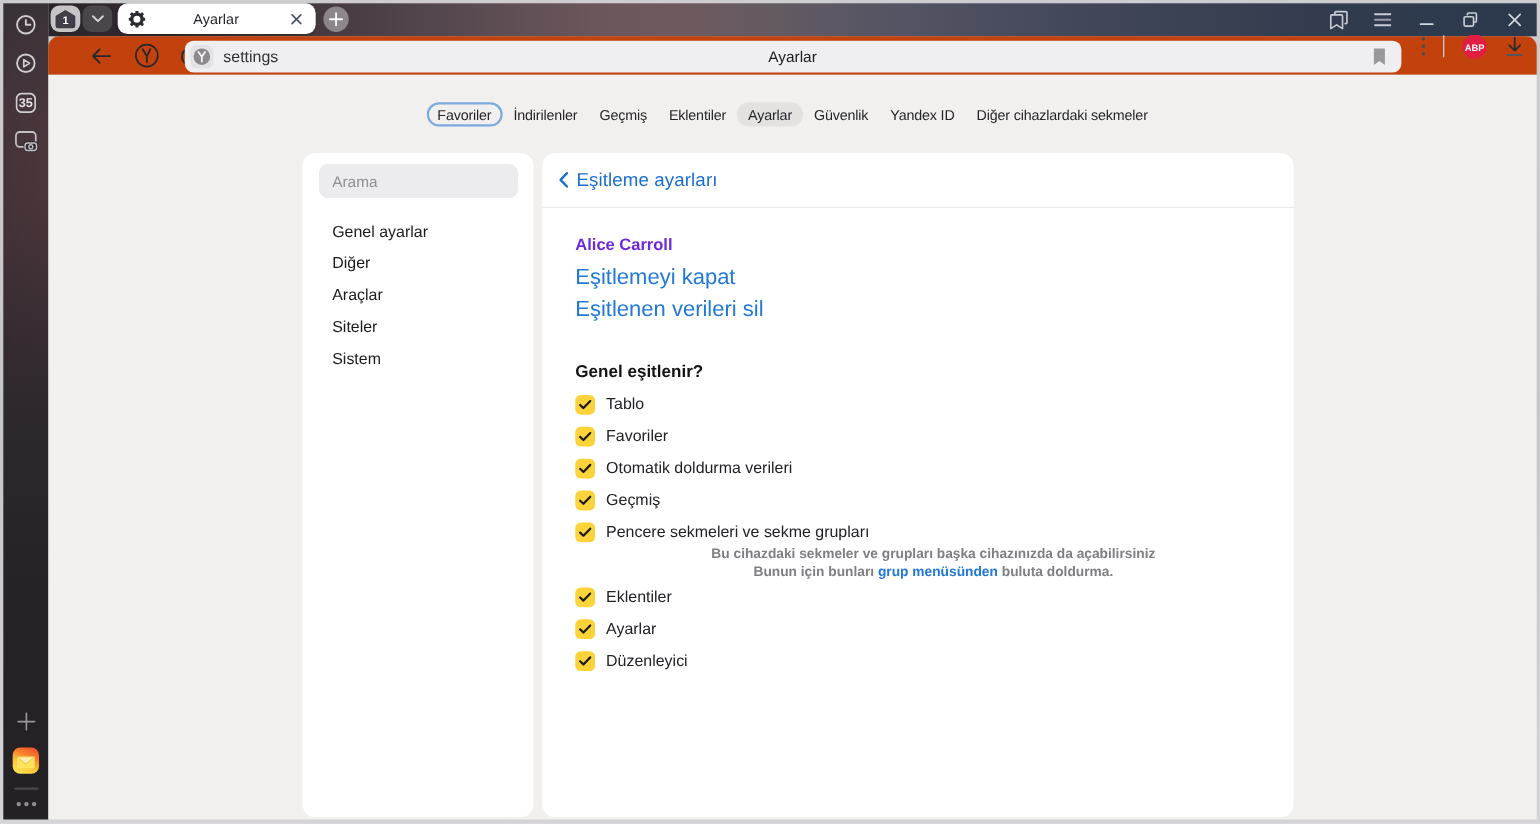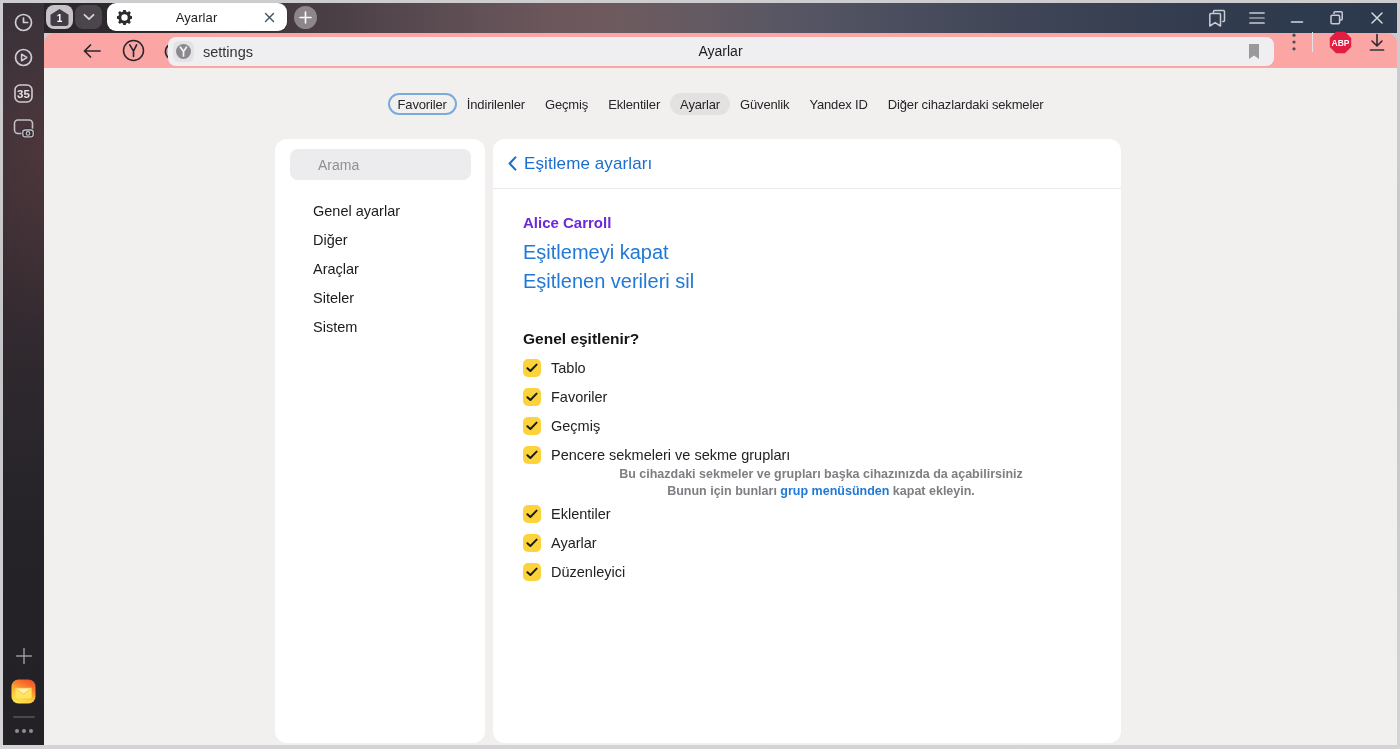--- a/index.html
+++ b/index.html
@@ -24,21 +24,21 @@
   .tc-chevron { width:27px; height:24px; margin-left:2px; background:rgba(255,255,255,0.14); border-radius:8px; display:flex; align-items:center; justify-content:center; }
   .tab { position:absolute; left:63px; top:0; width:180px; height:28px; background:#fff; border-radius:9px;
          display:flex; align-items:center; box-shadow:0 1px 2px rgba(0,0,0,0.18); padding:0 10px; }
   .tab-title { flex:1; text-align:center; font-size:13px; color:#1e1e22; letter-spacing:0.1px; }
   .tab-close { width:16px; height:16px; display:flex; align-items:center; justify-content:center; }
   .newtab { position:absolute; left:250px; top:3px; width:23px; height:23px; border-radius:50%;
             background:rgba(255,255,255,0.38); display:flex; align-items:center; justify-content:center; }
   .win-controls { position:absolute; right:0; top:0; height:30px; display:flex; align-items:center; }
   .win-btn { width:40px; height:30px; display:flex; align-items:center; justify-content:center; }
 
-  .toolbar { position:absolute; left:44px; top:33px; right:3px; height:35px; background:#fca5a5;
+  .toolbar { position:absolute; left:44px; top:33px; right:3px; height:35px; background:#c2410c;
              border-radius:10px 10px 0 0; display:flex; align-items:center;padding-left:24px; }
   .tb-icon { width:34px; height:30px; display:flex; align-items:center; justify-content:center; flex:0 0 auto; }
   .tb-icon.back { margin-left:7px; }
   .tb-icon.ylogo { margin-left:7px; }
   .tb-icon.reload { margin-left:6px; }
   .urlbar { position:absolute; left:124px; right:123px; top:4px; height:29px; background:#efeef1; border-radius:8px;
             display:flex; align-items:center; padding:0 6px 0 5px; }
   .favicon { width:21px; height:21px; background:#e3e2e5; border-radius:6px; display:flex; align-items:center; justify-content:center; margin-right:9px; }
   .fav-circle { width:15px; height:15px; border-radius:50%; background:#8b898e; display:flex; align-items:center; justify-content:center; }
   .url-text { font-size:14.5px; color:#333237; }
@@ -49,28 +49,28 @@
 
   .content { position:absolute; left:44px; top:68px; right:3px; bottom:4px; background:#f1f0ee; }
   .navrow { position:absolute; top:25px; left:0; right:0; display:flex; justify-content:center; }
   .nav-item { height:22px; display:flex; align-items:center; padding:0 10px; border-radius:11px;
               font-size:13px; letter-spacing:-0.15px; color:#26262b; white-space:nowrap; cursor:default; }
   .nav-item.outlined { border:2px solid #7babde; padding:0 8px; }
   .nav-item.active { background:#e3e2e1; }
 
   .panel { position:absolute; top:71px; bottom:2px; background:#fff; border-radius:12px; }
   .panel.left { left:231px; width:210px; }
-  .panel.right { left:449px; width:628px; }
+  .panel.right { left:449px; width:683px; }
 
   .search-box { margin:10px 14px 0 15px; height:31px; width:181px; background:#ececee; border-radius:8px;
-                border:none; outline:none; padding:0 28px; font-size:14px; color:#2a2a2e;
+                border:none; outline:none; padding:0 12px; font-size:14px; color:#2a2a2e;
                 font-family:"Liberation Sans", sans-serif; display:block; }
   .search-box::placeholder { color:#8f8f95; opacity:1; }
   .settings-menu { margin-top:16px; }
-  .settings-menu .mi { height:29px; display:flex; align-items:center; padding-left:38px; font-size:14.5px; color:#1b1b1f; cursor:default; }
+  .settings-menu .mi { height:29px; display:flex; align-items:center; padding-left:27px; font-size:14.5px; color:#1b1b1f; cursor:default; }
 
   .panel-header { height:50px; display:flex; align-items:center; padding-left:13px; border-bottom:1px solid #eceaec; }
   .panel-header .chev { display:flex; align-items:center; justify-content:center; width:12px; margin-right:6px; }
   .panel-header .ph-title { font-size:17px; font-weight:500; color:#1a6ed0; letter-spacing:0.1px; }
   .panel-body { padding:26px 30px 0 30px; }
   .account-name { font-size:15px; font-weight:bold; color:#6d28d9; line-height:16px; }
   .sync-link { font-size:20px; line-height:16px; color:#2079d6; margin-top:13px; width:fit-content; cursor:pointer; }
   .section-heading { margin-top:42px; font-size:15.5px; font-weight:bold; color:#141416; line-height:16px; }
   .checklist { margin-top:6px;text-align:center; }
   .check-row { height:29px; display:flex; align-items:center; }
@@ -351,20 +351,31 @@
                 <svg width="12" height="10" viewBox="0 0 12 10">
                   <path d="M1.4 5.2 L4.4 8 L10.6 1.6" fill="none" stroke="#1b1b1b" stroke-width="2" stroke-linecap="round" stroke-linejoin="round"></path>
                 </svg>
               </span>
               <span class="check-label">Favoriler</span>
             </div>
 
           </div>
 
 
+          <div>
+            <div class="check-row">
+              <span class="checkbox">
+                <svg width="12" height="10" viewBox="0 0 12 10">
+                  <path d="M1.4 5.2 L4.4 8 L10.6 1.6" fill="none" stroke="#1b1b1b" stroke-width="2" stroke-linecap="round" stroke-linejoin="round"></path>
+                </svg>
+              </span>
+              <span class="check-label">Otomatik doldurma verileri</span>
+            </div>
+
+          </div>
 
           <div>
             <div class="check-row">
               <span class="checkbox">
                 <svg width="12" height="10" viewBox="0 0 12 10">
                   <path d="M1.4 5.2 L4.4 8 L10.6 1.6" fill="none" stroke="#1b1b1b" stroke-width="2" stroke-linecap="round" stroke-linejoin="round"></path>
                 </svg>
               </span>
               <span class="check-label">Geçmiş</span>
             </div>
@@ -375,21 +386,21 @@
             <div class="check-row">
               <span class="checkbox">
                 <svg width="12" height="10" viewBox="0 0 12 10">
                   <path d="M1.4 5.2 L4.4 8 L10.6 1.6" fill="none" stroke="#1b1b1b" stroke-width="2" stroke-linecap="round" stroke-linejoin="round"></path>
                 </svg>
               </span>
               <span class="check-label">Pencere sekmeleri ve sekme grupları</span>
             </div>
             <div class="check-desc">
               <div>Bu cihazdaki sekmeler ve grupları başka cihazınızda da açabilirsiniz</div>
-              <div><span>Bunun için bunları </span><span class="desc-link">grup menüsünden</span><span> kapat ekleyin.</span></div>
+              <div><span>Bunun için bunları </span><span class="desc-link">grup menüsünden</span><span> buluta doldurma.</span></div>
             </div>
           </div>
 
           <div>
             <div class="check-row">
               <span class="checkbox">
                 <svg width="12" height="10" viewBox="0 0 12 10">
                   <path d="M1.4 5.2 L4.4 8 L10.6 1.6" fill="none" stroke="#1b1b1b" stroke-width="2" stroke-linecap="round" stroke-linejoin="round"></path>
                 </svg>
               </span>

